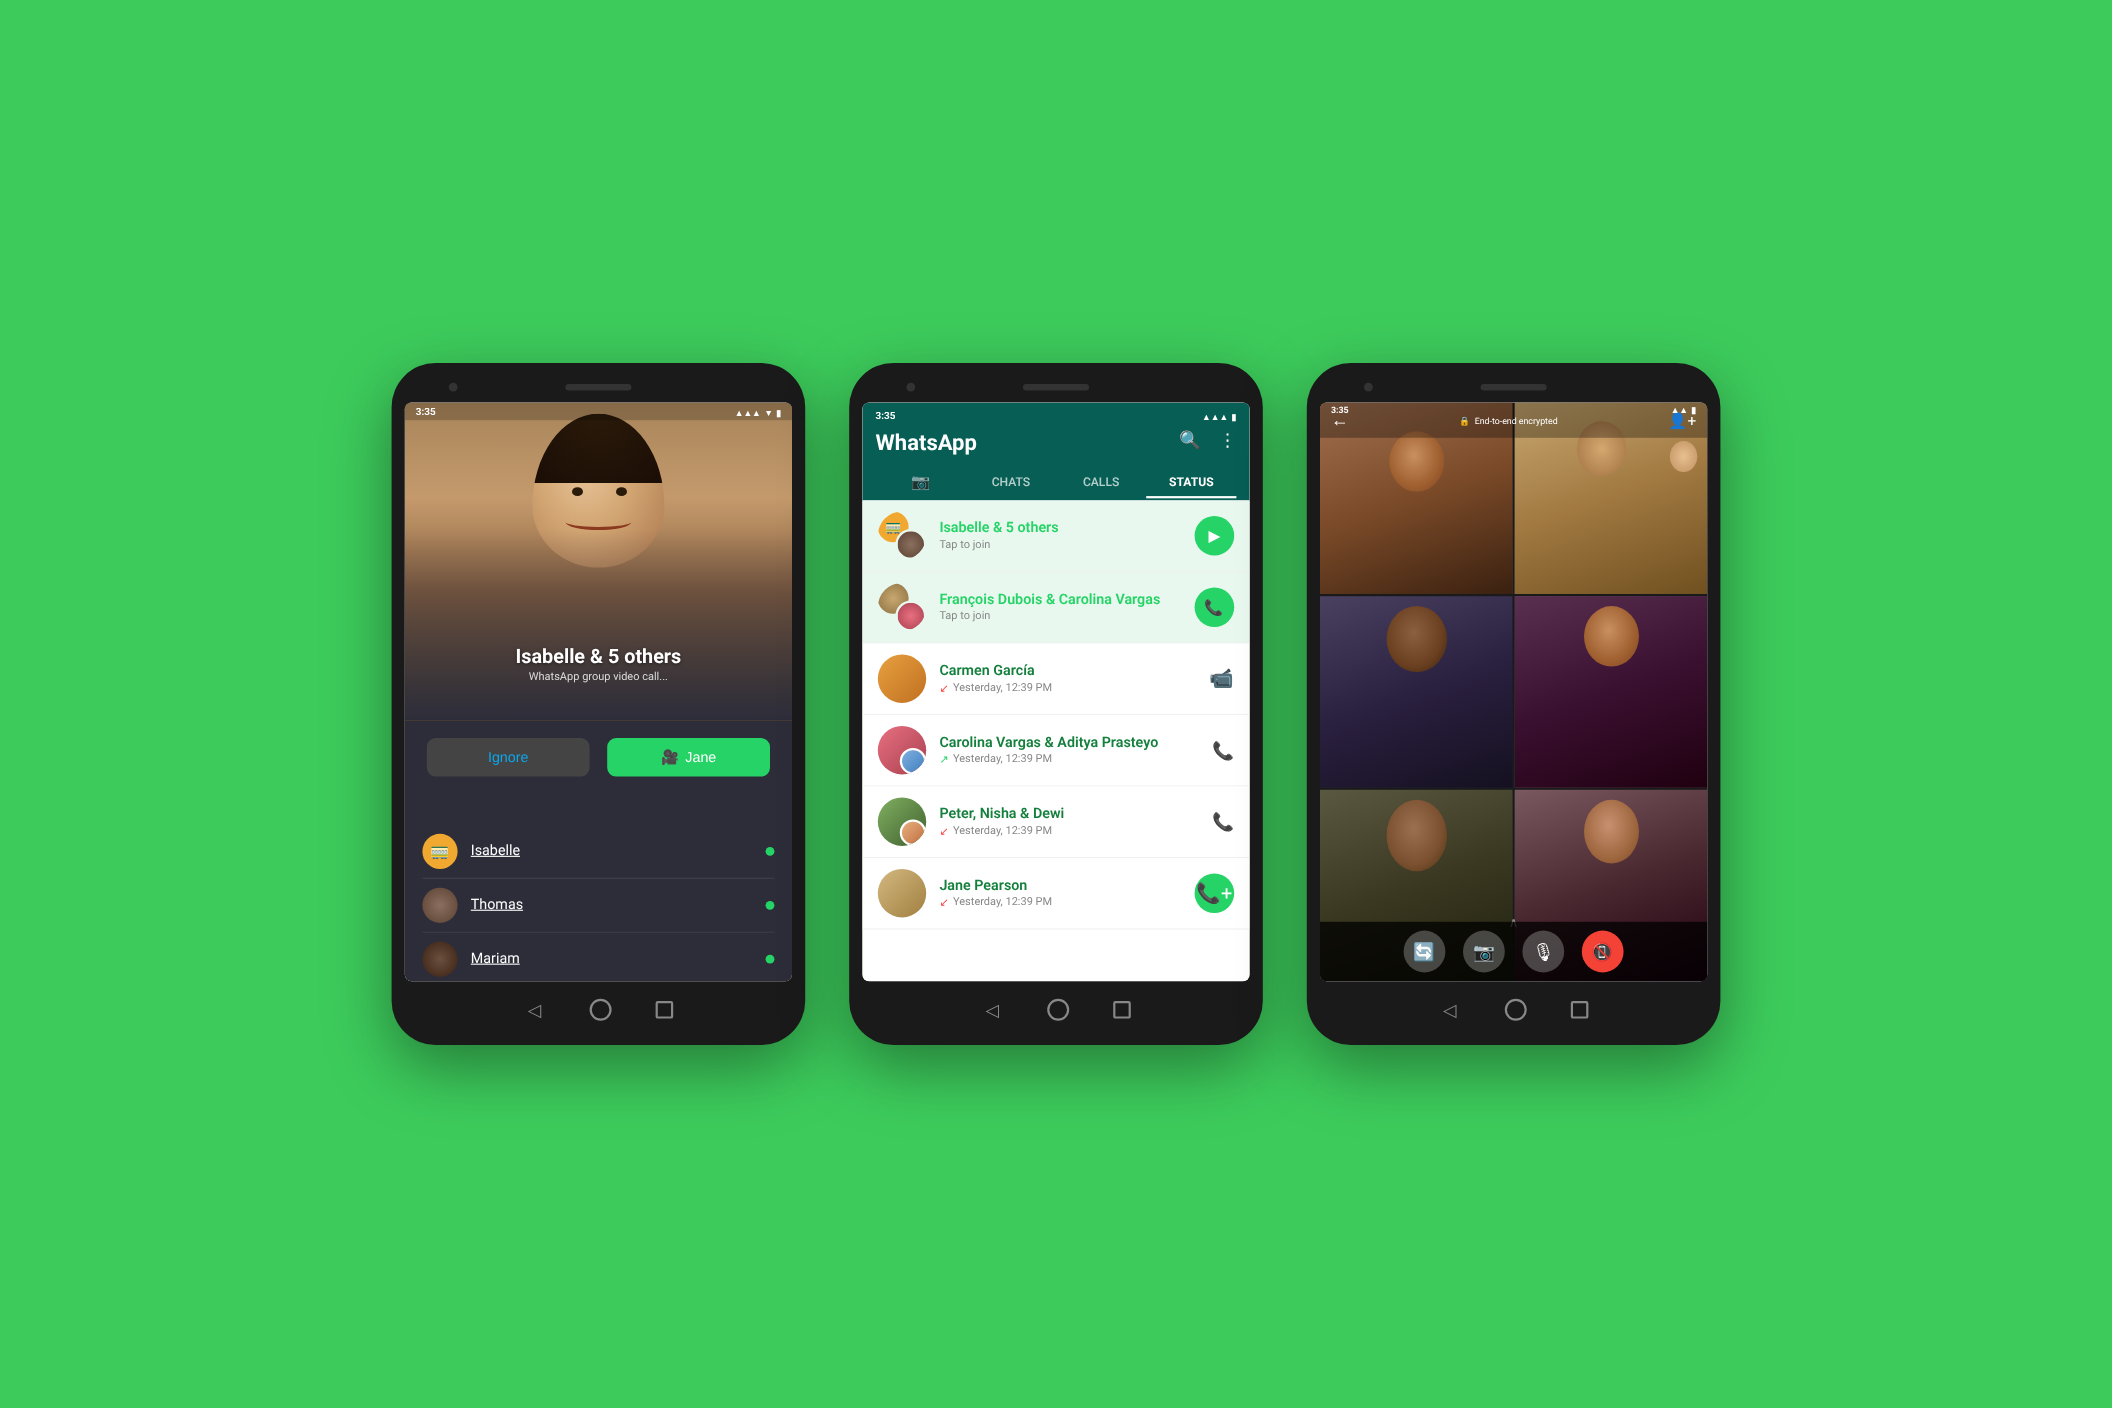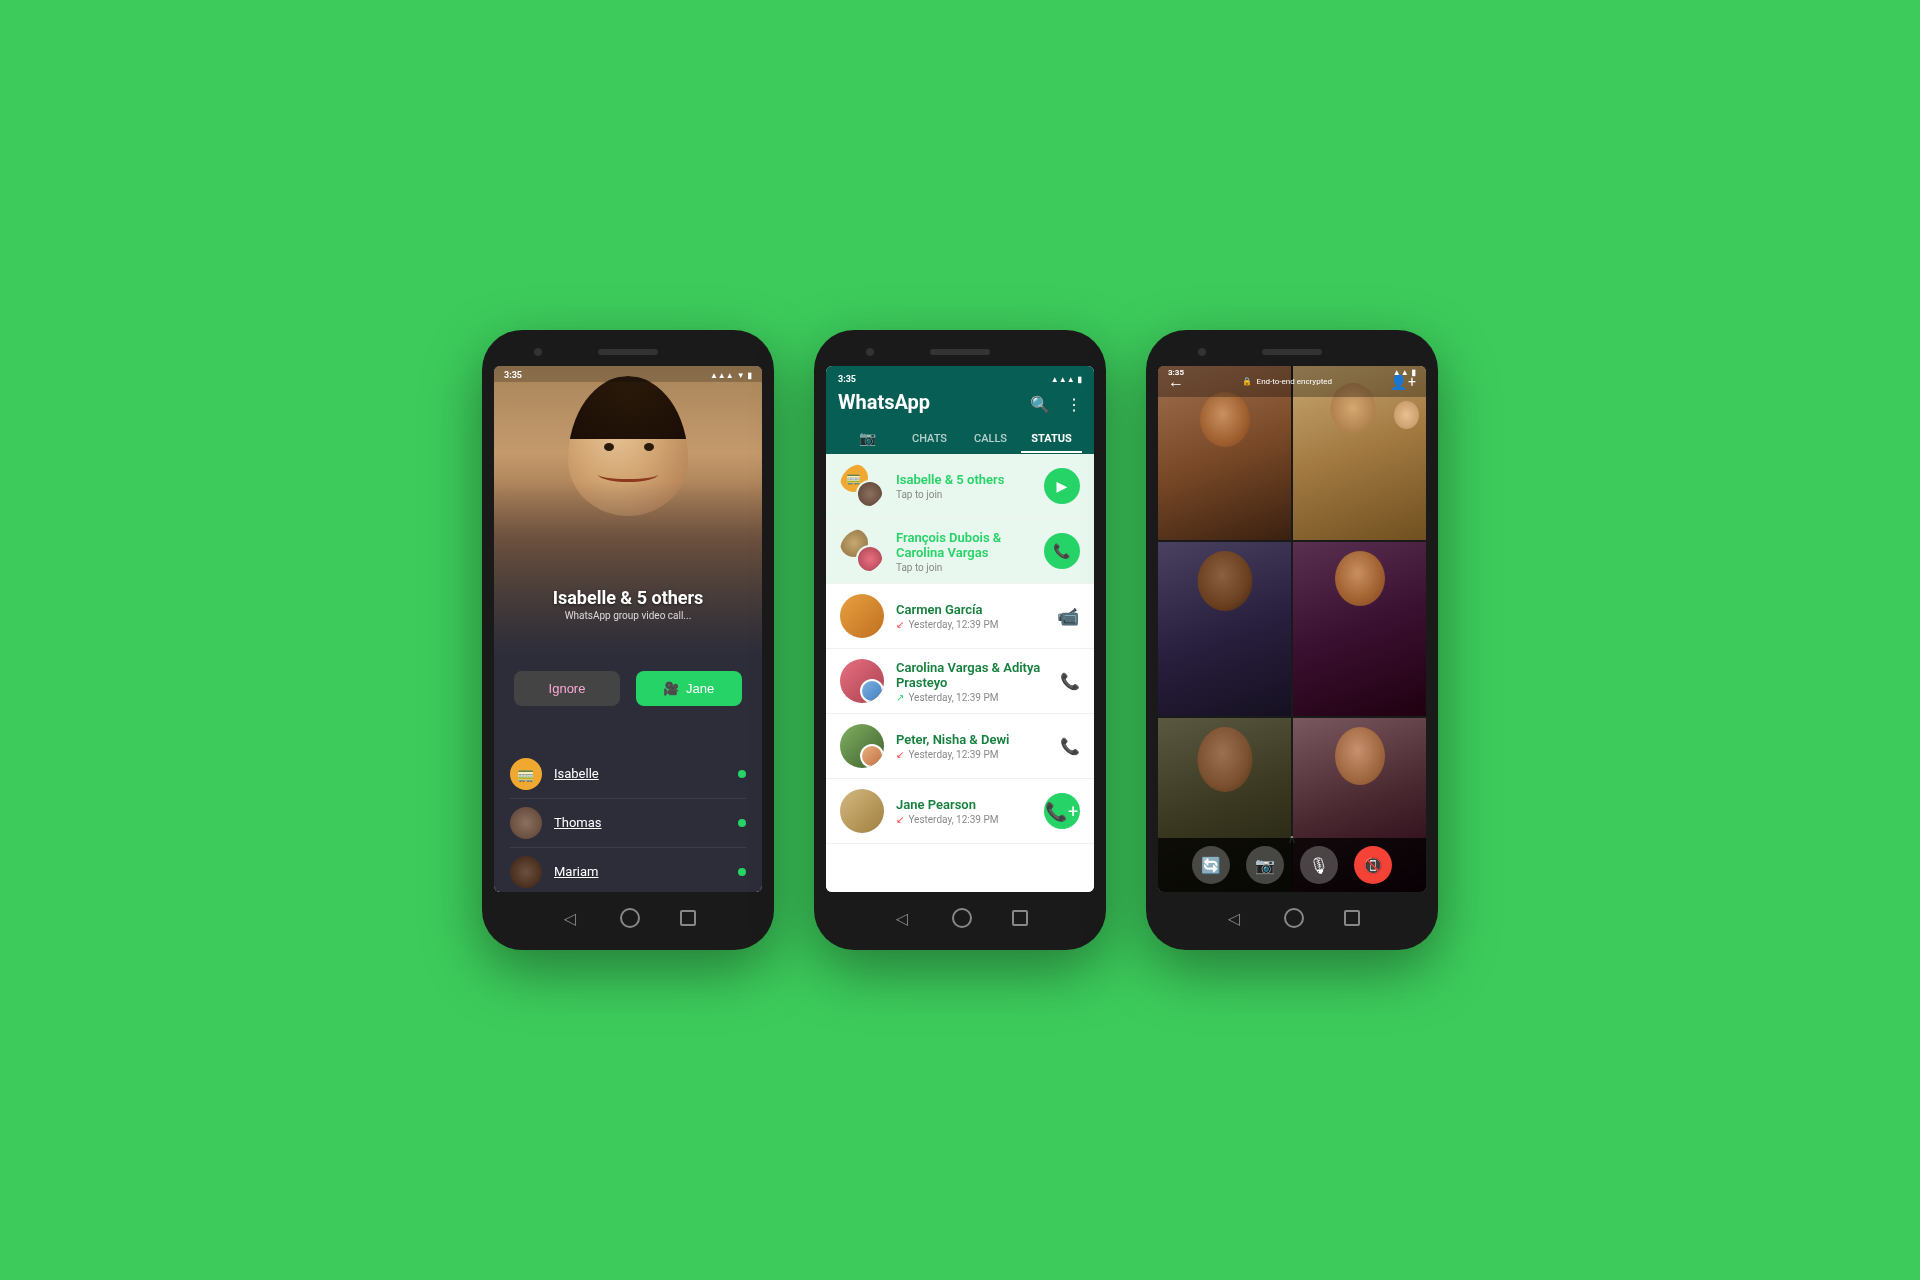--- a/index.html
+++ b/index.html
@@ -10,21 +10,21 @@
       display: flex;
       align-items: center;
       justify-content: center;
       gap: 40px;
       font-family: 'Roboto', Arial, sans-serif;
       overflow: hidden;
     }
 
     
     .phone {
-      width: 292px;
+      width: 376px;
       height: 620px;
       background: #1a1a1a;
       border-radius: 40px;
       padding: 12px;
       display: flex;
       flex-direction: column;
       position: relative;
       box-shadow: 0 20px 60px rgba(0,0,0,0.4);
     }
     .phone-top-bar {
@@ -167,21 +167,21 @@
       justify-content: center;
       gap: 16px;
       padding: 0 20px;
     }
     .btn-ignore {
       flex: 1;
       padding: 10px;
       background: #444;
       border: none;
       border-radius: 8px;
-      color: #f9a8d4;
+      color: #0ea5e9;
       font-size: 13px;
       font-weight: 500;
       cursor: pointer;
     }
     .btn-join {
       flex: 1;
       padding: 10px;
       background: #25d366;
       border: none;
       border-radius: 8px;
@@ -240,21 +240,21 @@
     .wa-status-bar {
       display: flex;
       justify-content: space-between;
       color: #fff;
       font-size: 9px;
       font-weight: bold;
       margin-bottom: 6px;
     }
     .wa-title-row {
       display: flex;
-      align-items: flex-end;
+      align-items: flex-start;
       justify-content: space-between;
       padding-bottom: 8px;
     }
     .wa-title {
       color: #fff;
       font-size: 20px;
       font-weight: bold;
     }
     .wa-icons { display: flex; gap: 16px; align-items: center; color: #fff; font-size: 16px; }
     .wa-tabs {

